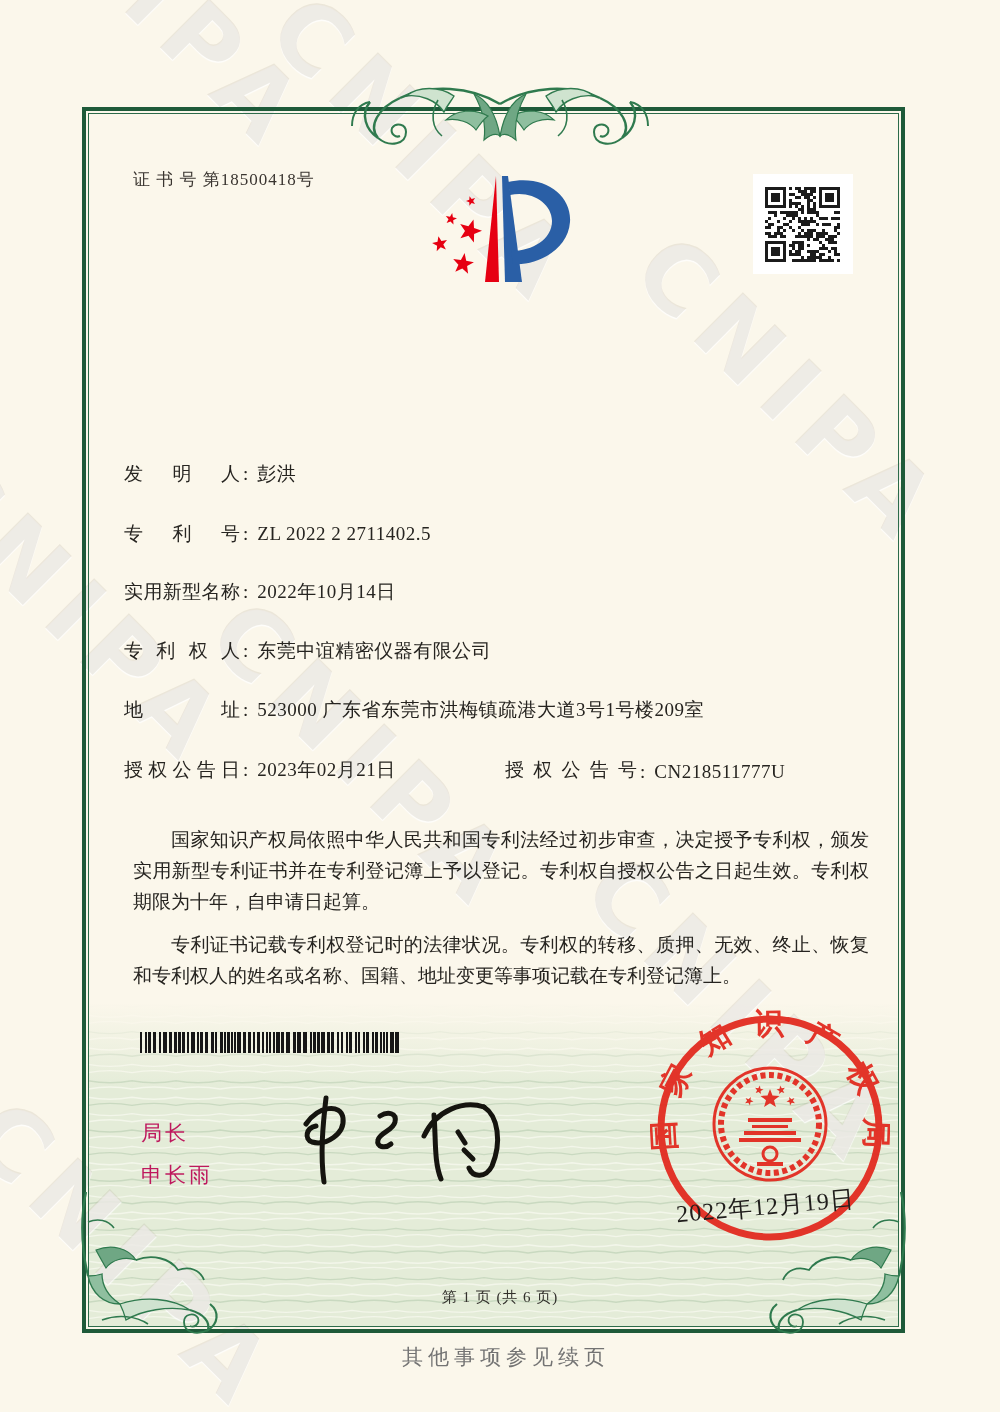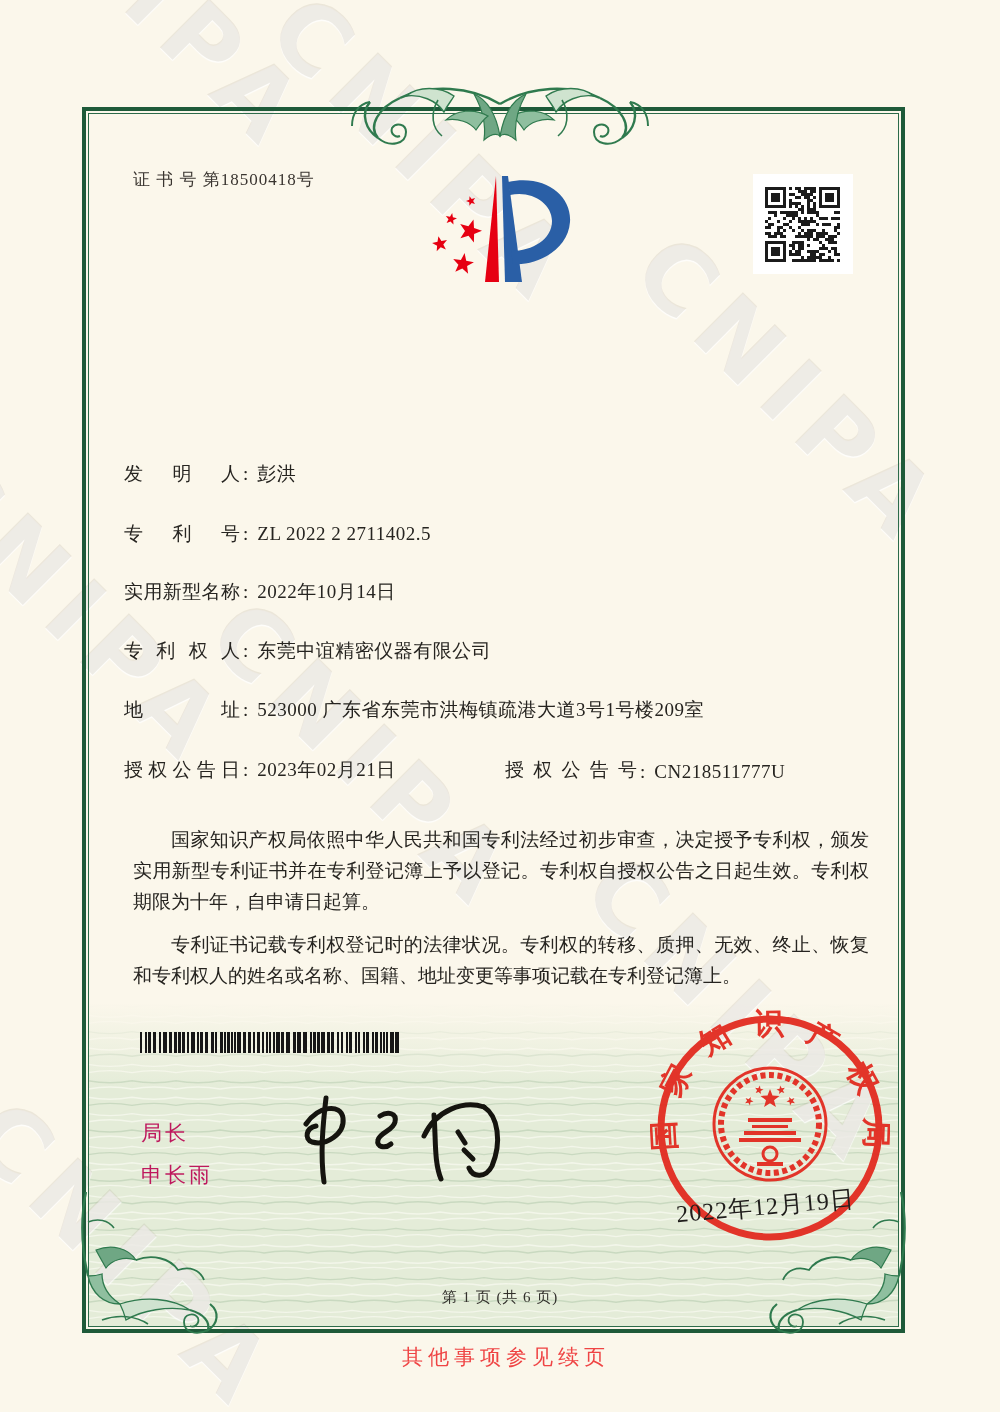--- a/index.html
+++ b/index.html
@@ -56,21 +56,21 @@
 
   .signer{position:absolute;left:141px;top:1112px;font-family:"Liberation Sans","DejaVu Sans",sans-serif;
       font-size:21px;color:#be185d;letter-spacing:3px;line-height:42px;}
   .signature{position:absolute;left:268px;top:1082px;width:255px;height:110px;}
 
   .seal{position:absolute;left:650px;top:1008px;width:240px;height:240px;opacity:.93;}
   .seal-date{position:absolute;left:676px;top:1190px;width:190px;font-size:24px;color:#1f1d1b;
       letter-spacing:1px;transform:rotate(-5deg);white-space:nowrap;}
 
   .page-info{position:absolute;left:0;right:0;top:1288px;text-align:center;font-size:15px;color:#32302c;letter-spacing:1px;}
-  .footer-note{position:absolute;left:12px;right:0;top:1343px;text-align:center;font-size:21px;color:#ef4444;letter-spacing:5px;}
+  .footer-note{position:absolute;left:12px;right:0;top:1343px;text-align:center;font-size:21px;color:#737373;letter-spacing:5px;}
 </style>
 </head>
 <body>
 
 <div class="page">
 
   <div class="wm wm1">CNIPA</div>
   <div class="wm wm2">CNIPA</div>
   <div class="wm wm3">CNIPA</div>
   <div class="wm wm4">CNIPA</div>

